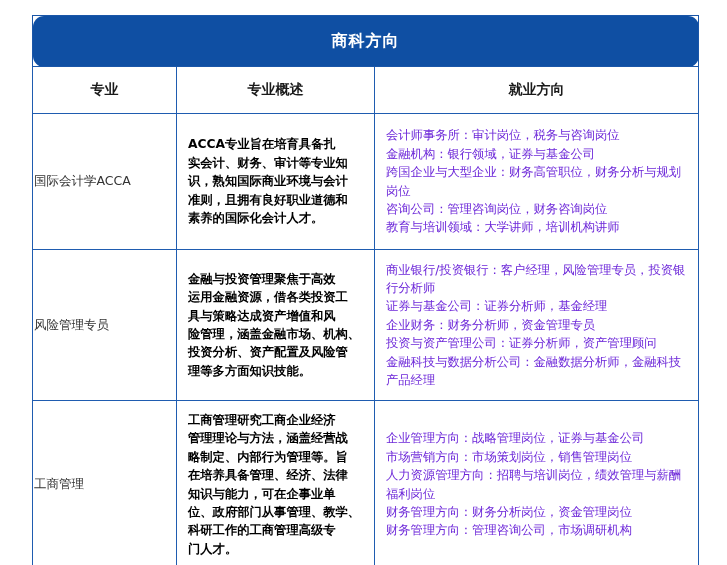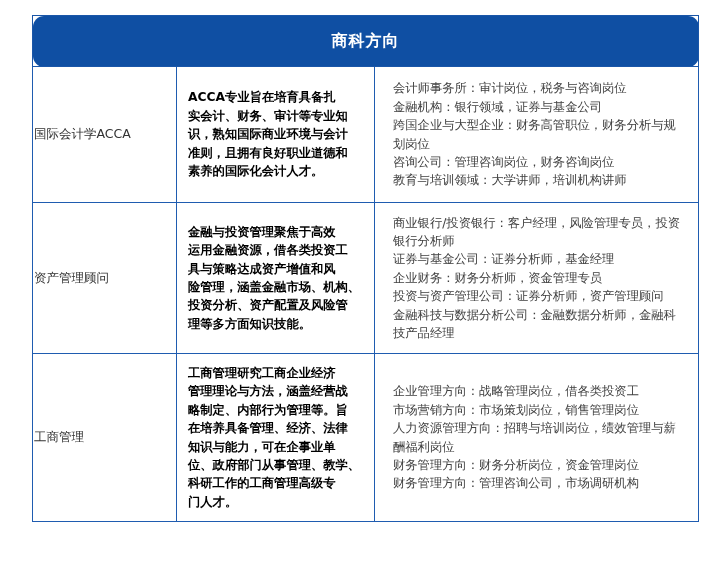--- a/index.html
+++ b/index.html
@@ -7,21 +7,21 @@
          font-family: "DejaVu Sans", "Liberation Sans", sans-serif; color: #2a2a2a; }
   .wrap { position: absolute; left: 32px; top: 15px; width: 666px; }
   table { border-collapse: collapse; width: 666px; table-layout: fixed; }
   .title-cell { background: #0f4fa3; color: #ffffff; height: 48px; text-align: center;
                 font-size: 16px; font-weight: bold; border: 1.5px solid #1a56a8; letter-spacing: 1px; }
   th, td { border: 1.5px solid #1f5cb0; }
   th { height: 44px; font-size: 14px; font-weight: bold; color: #1a1a1a; text-align: center; background: #fff; }
   td { vertical-align: middle; font-size: 12.3px; line-height: 18.4px; border-radius: 11px; }
   td.major { text-align: left; font-size: 12.5px; color: #333; }
   td.desc { padding: 10px 12px 10px 11px; text-align: left; color: #000000; font-weight: bold; }
-  td.jobs { padding: 10px 10px 10px 18px; text-align: left; color: #404040; }
+  td.jobs { padding: 10px 10px 10px 11px; text-align: left; color: #6d28d9; }
   .desc-text { white-space: pre-line; }
   .job-line { display: block; }
   col.c1 { width: 144px; } col.c2 { width: 198px; } col.c3 { width: 324px; }
   tr.r1 td { height: 115px; }
   tr.r2 td { height: 130px; }
   tr.r3 td { height: 132px; }
 </style>
 </head>
 <body>
 
@@ -29,41 +29,46 @@
   <table>
     <colgroup>
         <col class="c1">
         <col class="c2">
         <col class="c3">
       </colgroup>
     <thead>
       <tr>
         <td class="title-cell" colspan="3">商科方向</td>
       </tr>
+      <tr>
+        <th>专业</th>
+        <th>专业概述</th>
+        <th>就业方向</th>
+      </tr>
     </thead>
     <tbody>
       <tr class="r1">
         <td class="major">国际会计学ACCA</td>
         <td class="desc">
           <div class="desc-text">ACCA专业旨在培育具备扎
 实会计、财务、审计等专业知
 识，熟知国际商业环境与会计
 准则，且拥有良好职业道德和
 素养的国际化会计人才。</div>
         </td>
         <td class="jobs">
           <span class="job-line">会计师事务所：审计岗位，税务与咨询岗位</span>
           <span class="job-line">金融机构：银行领域，证券与基金公司</span>
           <span class="job-line">跨国企业与大型企业：财务高管职位，财务分析与规划岗位</span>
           <span class="job-line">咨询公司：管理咨询岗位，财务咨询岗位</span>
           <span class="job-line">教育与培训领域：大学讲师，培训机构讲师</span>
         </td>
       </tr>
       <tr class="r2">
-        <td class="major">资产管理顾问</td>
+        <td class="major">风险管理专员</td>
         <td class="desc">
           <div class="desc-text">金融与投资管理聚焦于高效
 运用金融资源，借各类投资工
 具与策略达成资产增值和风
 险管理，涵盖金融市场、机构、
 投资分析、资产配置及风险管
 理等多方面知识技能。</div>
         </td>
         <td class="jobs">
           <span class="job-line">商业银行/投资银行：客户经理，风险管理专员，投资银行分析师</span>
@@ -79,21 +84,21 @@
           <div class="desc-text">工商管理研究工商企业经济
 管理理论与方法，涵盖经营战
 略制定、内部行为管理等。旨
 在培养具备管理、经济、法律
 知识与能力，可在企事业单
 位、政府部门从事管理、教学、
 科研工作的工商管理高级专
 门人才。</div>
         </td>
         <td class="jobs">
-          <span class="job-line">企业管理方向：战略管理岗位，借各类投资工</span>
+          <span class="job-line">企业管理方向：战略管理岗位，证券与基金公司</span>
           <span class="job-line">市场营销方向：市场策划岗位，销售管理岗位</span>
           <span class="job-line">人力资源管理方向：招聘与培训岗位，绩效管理与薪酬福利岗位</span>
           <span class="job-line">财务管理方向：财务分析岗位，资金管理岗位</span>
           <span class="job-line">财务管理方向：管理咨询公司，市场调研机构</span>
         </td>
       </tr>
     </tbody>
   </table>
 </div>
 

